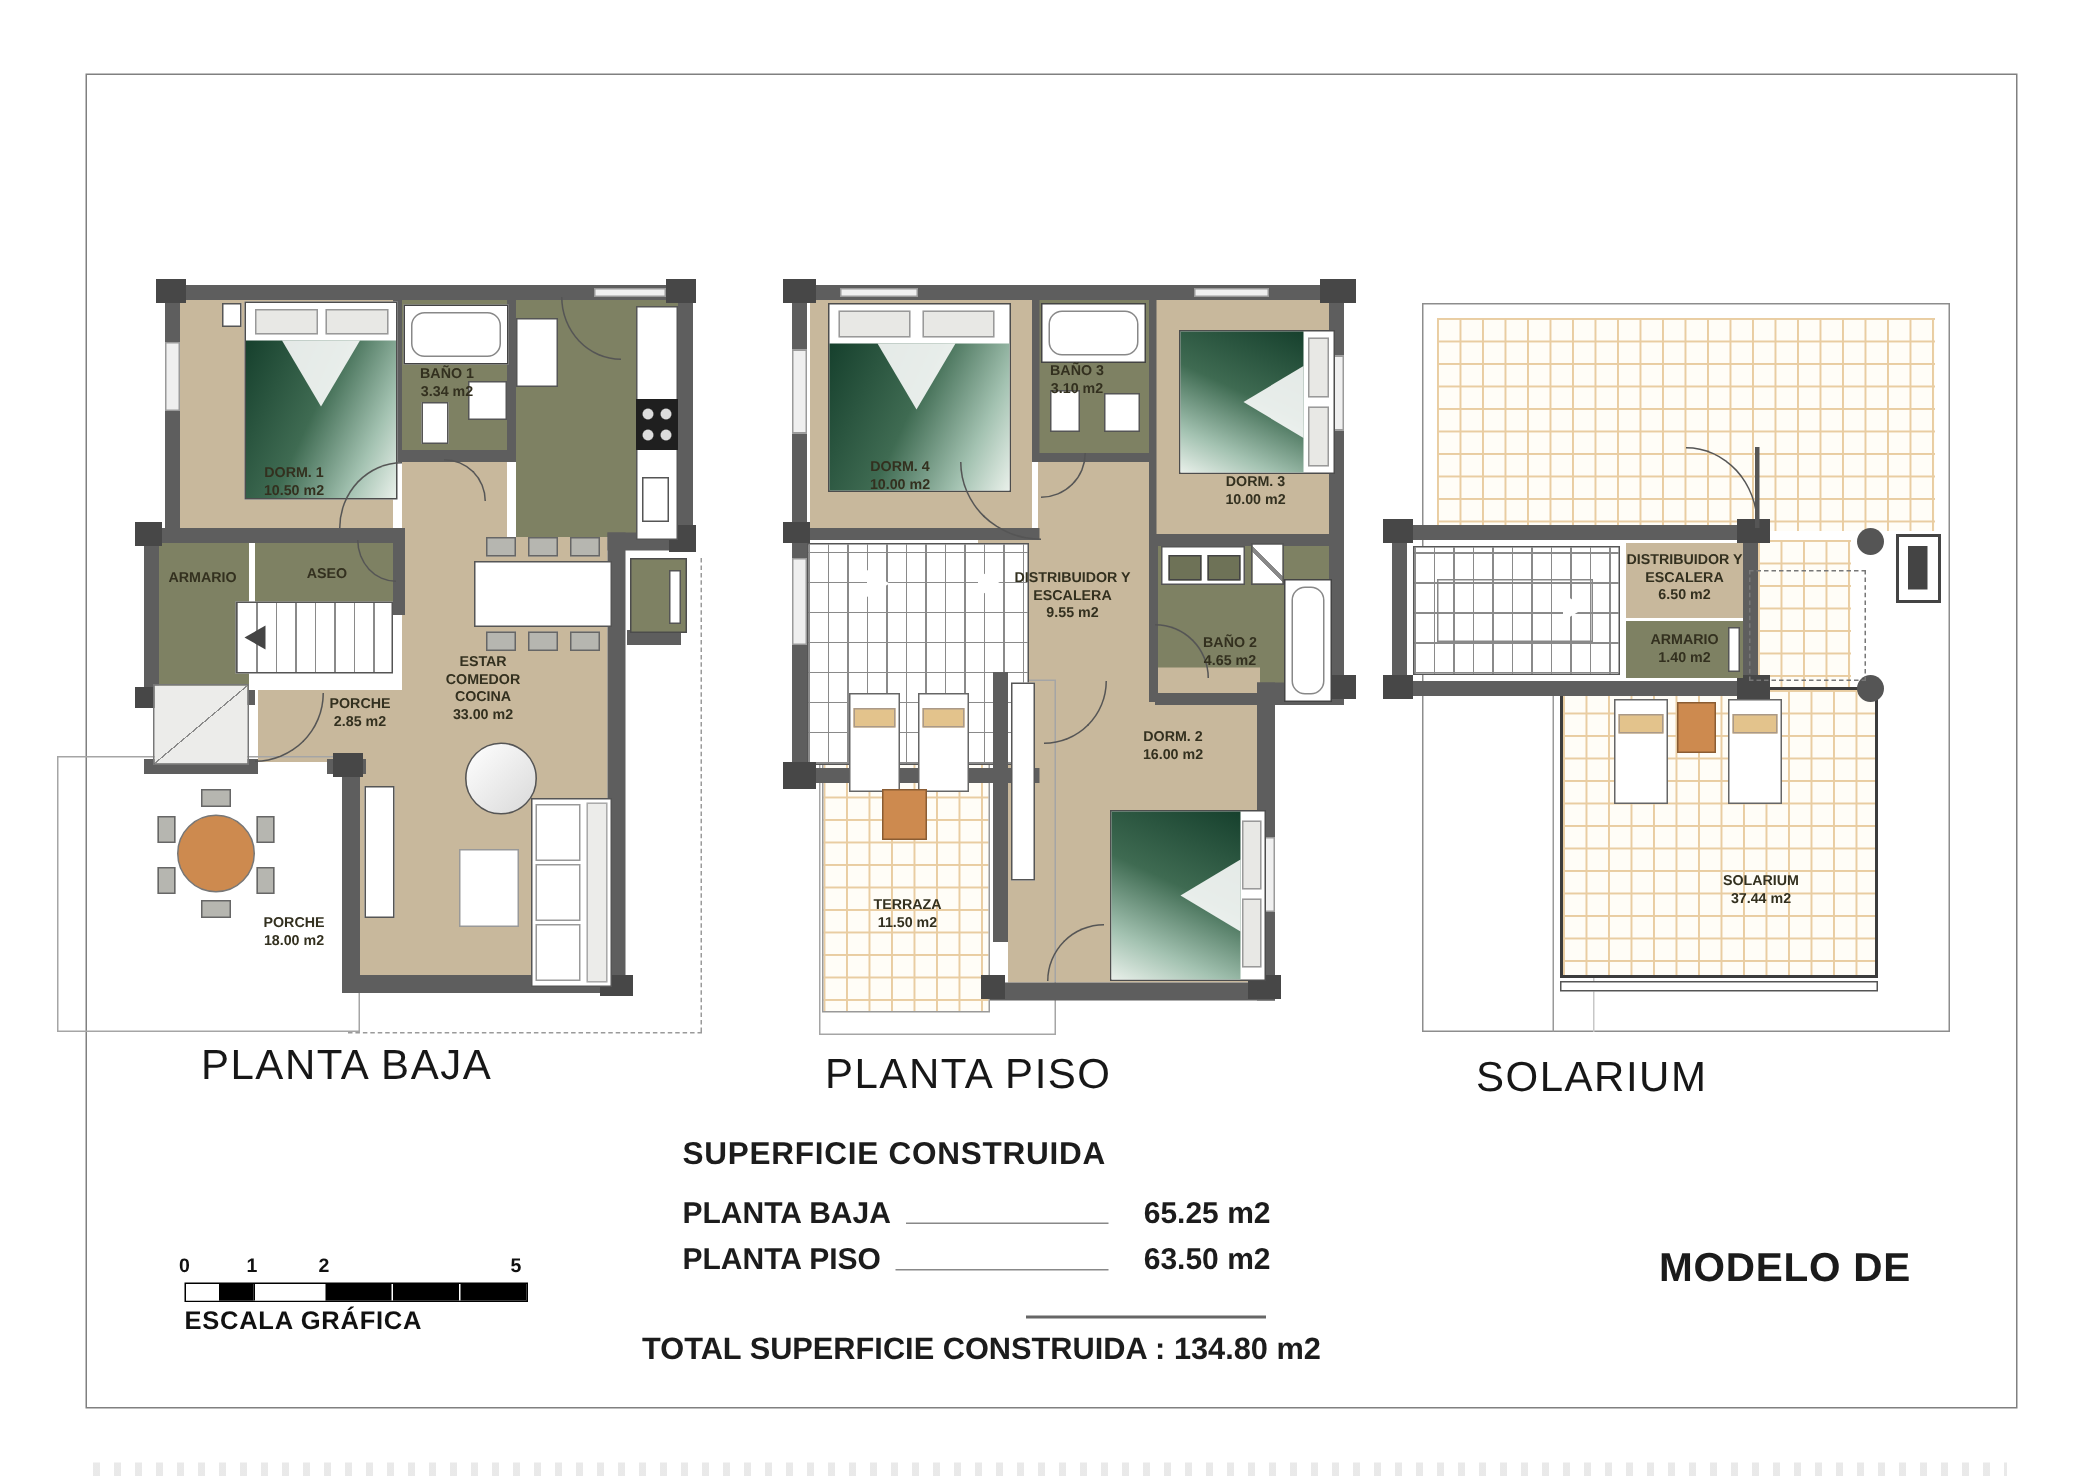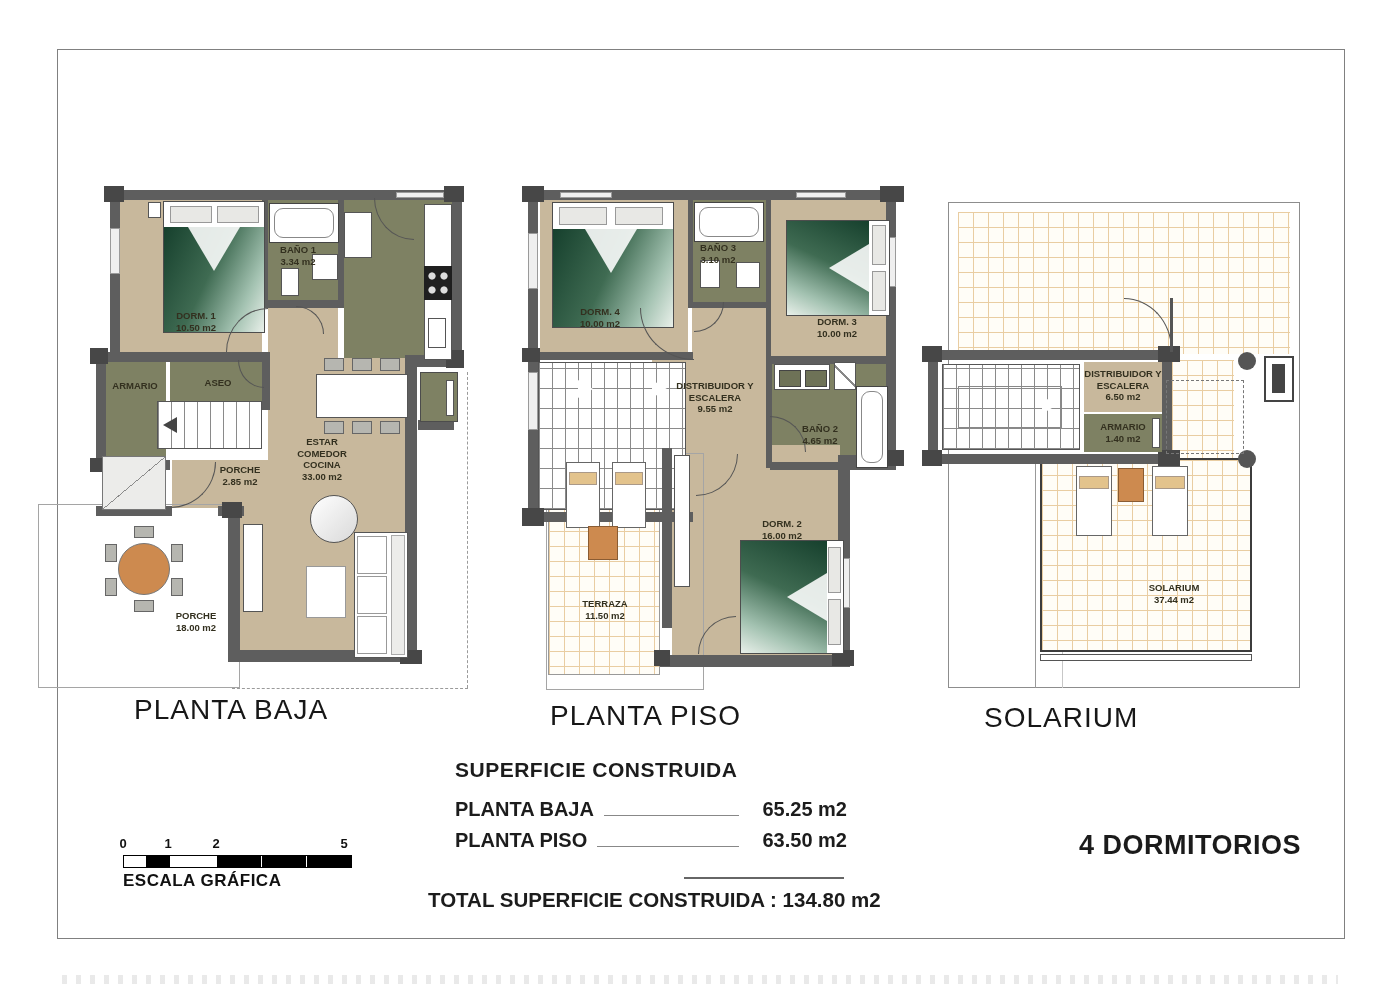--- a/index.html
+++ b/index.html
@@ -319,21 +319,21 @@
       <div>10.00 m2</div>
     </div>
     <div class="lbl" style="left:670px;top:380px;width:90px;">
       <div>DISTRIBUIDOR Y ESCALERA</div>
       <div>9.55 m2</div>
     </div>
     <div class="lbl" style="left:784px;top:423px;width:72px;">
       <div>BAÑO 2</div>
       <div>4.65 m2</div>
     </div>
-    <div class="lbl" style="left:740px;top:486px;width:84px;margin-top:32px;">
+    <div class="lbl" style="left:740px;top:486px;width:84px;">
       <div>DORM. 2</div>
       <div>16.00 m2</div>
     </div>
     <div class="lbl" style="left:566px;top:598px;width:78px;">
       <div>TERRAZA</div>
       <div>11.50 m2</div>
     </div>
     <div class="title" style="left:550px;top:700px;">PLANTA PISO</div>
   </div>
 
@@ -422,17 +422,17 @@
       <div class="sw" style="width:48px;border-left:1px solid #000;box-sizing:border-box;"></div>
       <div class="sb" style="width:134px;">
         <div class="tick" style="left:44px;"></div>
         <div class="tick" style="left:89px;"></div>
       </div>
     </div>
     <div class="scale-label" style="left:123px;top:871px;">ESCALA GRÁFICA</div>
   </div>
 
   <div class="model" style="left:1058px;top:828px;width:264px;">
-    <div>4 DORMITORIOS</div>
+    <div>MODELO DE</div>
   </div>
 
   <div class="noise" style="left:62px;top:975px;width:1276px;height:9px;"></div>
 </div>
 
 </body></html>

